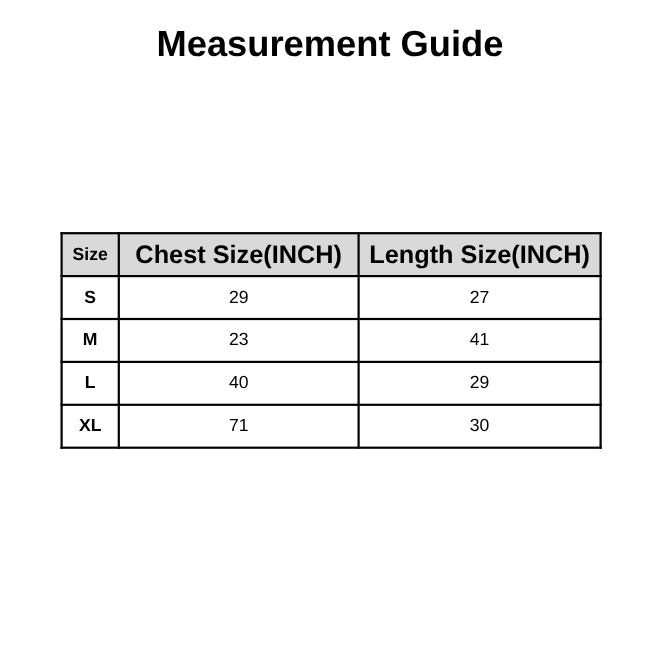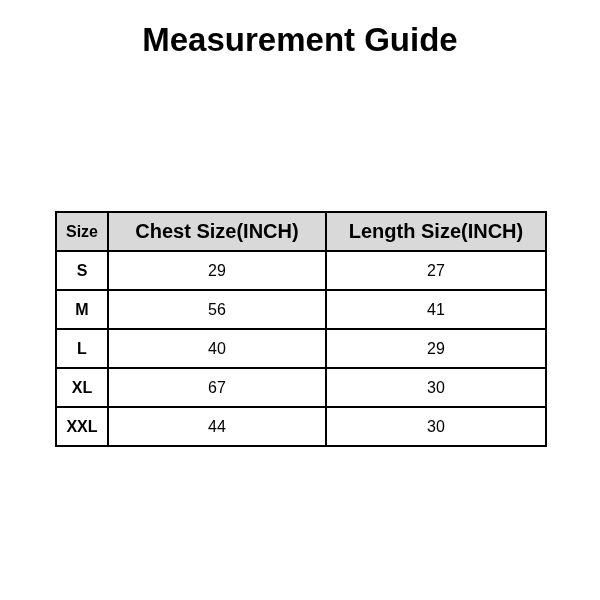--- a/index.html
+++ b/index.html
@@ -49,21 +49,21 @@
     padding: 0;
     height: 37px;
     text-align: center;
     vertical-align: middle;
     font-size: 16px;
     color: #000000;
   }
   table.size-table thead th {
     background: #d9d9d9;
     font-weight: bold;
-    font-size: 20px;
+    font-size: 23px;
   }
   table.size-table thead th.col-size {
     font-size: 16px;
   }
   table.size-table tbody td.size-cell {
     font-weight: bold;
     font-size: 16px;
     background: #ffffff;
   }
   table.size-table tbody td.val-cell {
@@ -96,35 +96,30 @@
         </tr>
       </thead>
       <tbody>
         <tr>
           <td class="size-cell">S</td>
           <td class="val-cell">29</td>
           <td class="val-cell">27</td>
         </tr>
         <tr>
           <td class="size-cell">M</td>
-          <td class="val-cell">56</td>
+          <td class="val-cell">23</td>
           <td class="val-cell">41</td>
         </tr>
         <tr>
           <td class="size-cell">L</td>
           <td class="val-cell">40</td>
           <td class="val-cell">29</td>
         </tr>
         <tr>
           <td class="size-cell">XL</td>
-          <td class="val-cell">67</td>
-          <td class="val-cell">30</td>
-        </tr>
-        <tr>
-          <td class="size-cell">XXL</td>
-          <td class="val-cell">44</td>
+          <td class="val-cell">71</td>
           <td class="val-cell">30</td>
         </tr>
       </tbody>
     </table>
   </div>
 
 </div>
 
 </body></html>

